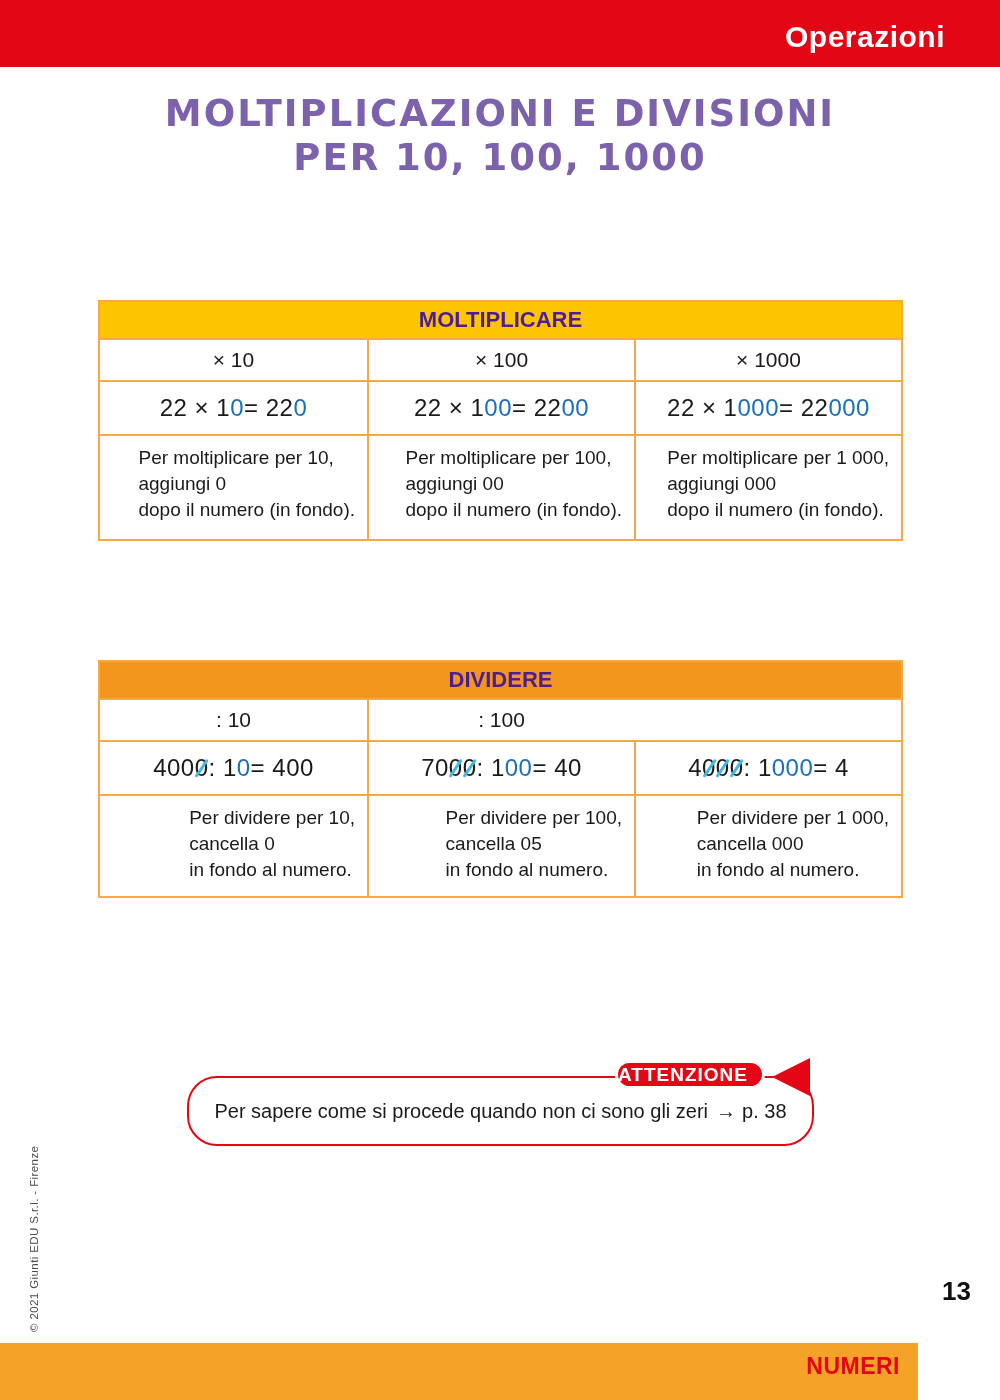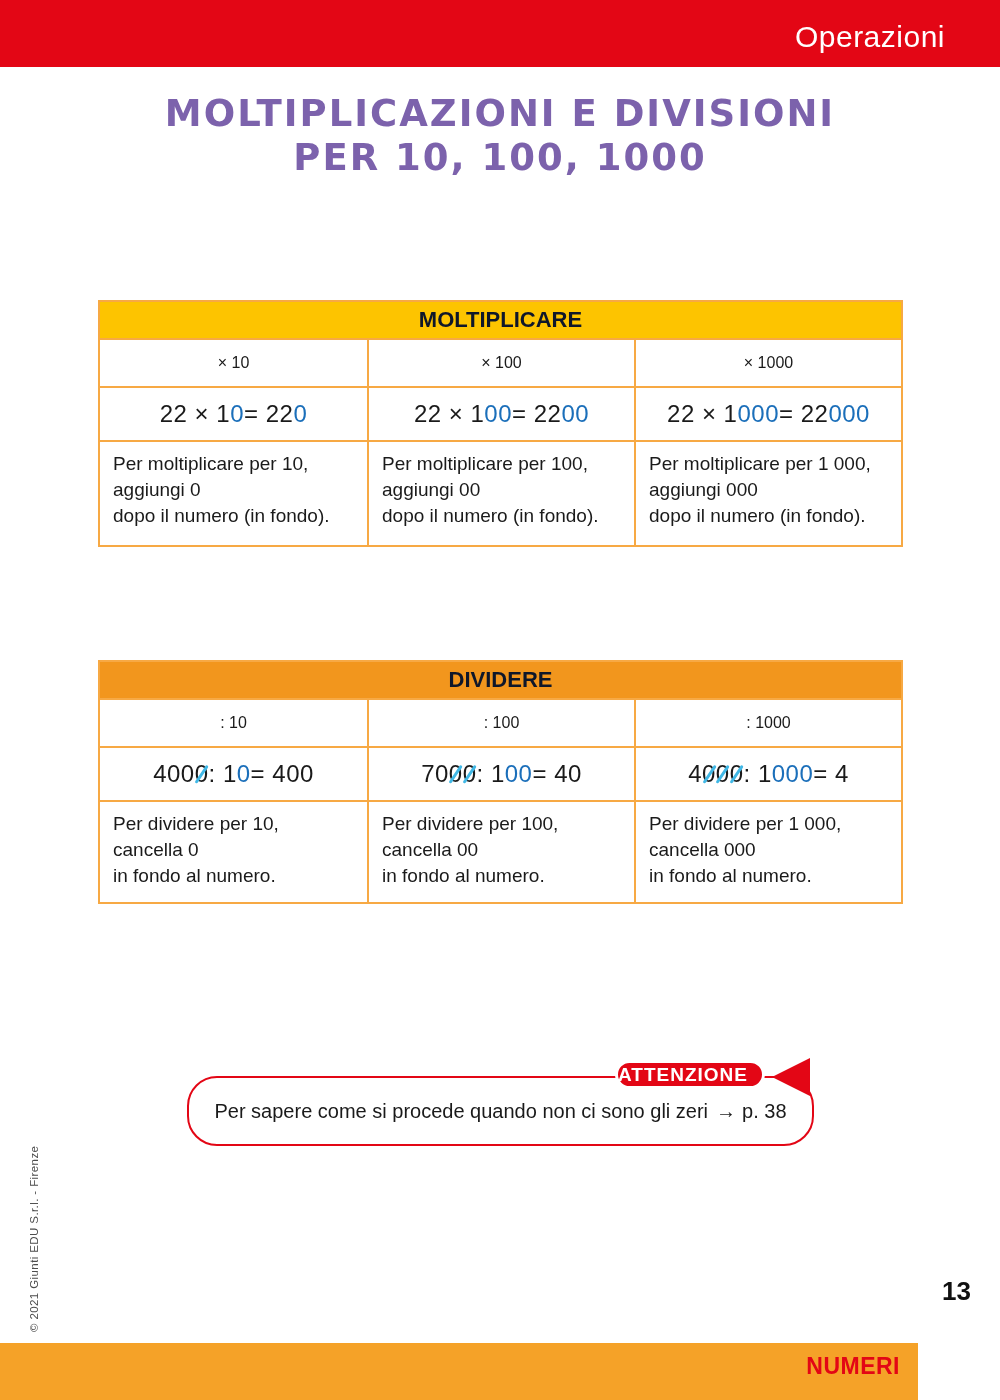--- a/index.html
+++ b/index.html
@@ -14,41 +14,41 @@
     --ink:#1a1a1a;
   }
   *{margin:0;padding:0;box-sizing:border-box;}
   html,body{background:#ffffff;}
   body{font-family:"Liberation Sans",sans-serif;color:var(--ink);}
   .page{position:relative;width:1000px;height:1400px;background:#ffffff;overflow:hidden;}
 
   
   .banner{position:absolute;left:0;top:0;width:1000px;height:67px;background:var(--red);
           display:flex;align-items:center;justify-content:flex-end;padding-right:55px;}
-  .banner-label{color:#ffffff;font-size:30px;font-weight:normal;letter-spacing:0.5px;padding-top:6px;}
+  .banner-label{color:#ffffff;font-size:30px;font-weight:bold;letter-spacing:0.5px;padding-top:6px;}
 
   
   .title{position:absolute;left:0;top:92px;width:1000px;text-align:center;color:var(--purple);
          font-weight:800;font-size:37px;line-height:44px;letter-spacing:2px;
          font-family:"DejaVu Sans",sans-serif;}
 
   
   .tbl{position:absolute;left:98px;width:805px;border:2px solid var(--border-orange);background:#fff;}
   .tbl-multiply{top:300px;}
   .tbl-divide{top:660px;}
   .tbl-head{height:36px;display:flex;align-items:center;justify-content:center;
-            font-size:22px;font-weight:bold;color:#0f172a;}
+            font-size:22px;font-weight:bold;color:#4c1d95;}
   .tbl-head.yellow{background:var(--yellow);}
   .tbl-head.orange{background:var(--orange);}
   .tbl-row{display:grid;grid-template-columns:1fr 1fr 1fr;border-top:2px solid var(--border-orange);}
   .cell{display:flex;align-items:center;justify-content:center;}
   .cell + .cell{border-left:2px solid var(--border-orange);}
-  .op-row .cell{height:46px;font-size:16px;}
+  .op-row .cell{height:40px;font-size:21px;}
   .ex-row .cell{height:52px;font-size:24px;letter-spacing:0.5px;}
-  .desc-row .cell{align-items:flex-start;justify-content:flex-start;
+  .desc-row .cell{align-items:flex-start;justify-content:flex-end;
                   padding:9px 12px 12px 13px;font-size:19px;line-height:1.38;}
   .tbl-divide .desc-row .cell{min-height:99px;}
   .tbl-multiply .desc-row .cell{min-height:103px;}
 
   
   .seg-k{color:var(--ink);}
   .seg-b{color:var(--blue);}
   .seg-s{position:relative;color:var(--ink);display:inline-block;}
   .seg-s::after{content:"";position:absolute;left:-25%;top:47%;width:150%;height:2.6px;
                 background:var(--cyan);transform:rotate(-56deg);border-radius:2px;}
@@ -141,21 +141,20 @@
         </div>
       </div>
     </div>
   </div>
 
   <div class="tbl tbl-divide">
     <div class="tbl-head orange">DIVIDERE</div>
     <div class="tbl-row op-row">
       <div class="cell">: 10</div>
       <div class="cell">: 100</div>
-      <div class="cell">: 1000</div>
     </div>
     <div class="tbl-row ex-row">
       <div class="cell">
           <span class="seg-k">400</span>
           <span class="seg-s">0</span>
           <span class="seg-k"> : 1</span>
           <span class="seg-b">0</span>
           <span class="seg-k"> = 400</span>
         </div>
       <div class="cell">
@@ -180,21 +179,21 @@
       <div class="cell">
         <div>
           <div>Per dividere per 10,</div>
           <div>cancella 0</div>
           <div>in fondo al numero.</div>
         </div>
       </div>
       <div class="cell">
         <div>
           <div>Per dividere per 100,</div>
-          <div>cancella 00</div>
+          <div>cancella 05</div>
           <div>in fondo al numero.</div>
         </div>
       </div>
       <div class="cell">
         <div>
           <div>Per dividere per 1 000,</div>
           <div>cancella 000</div>
           <div>in fondo al numero.</div>
         </div>
       </div>

